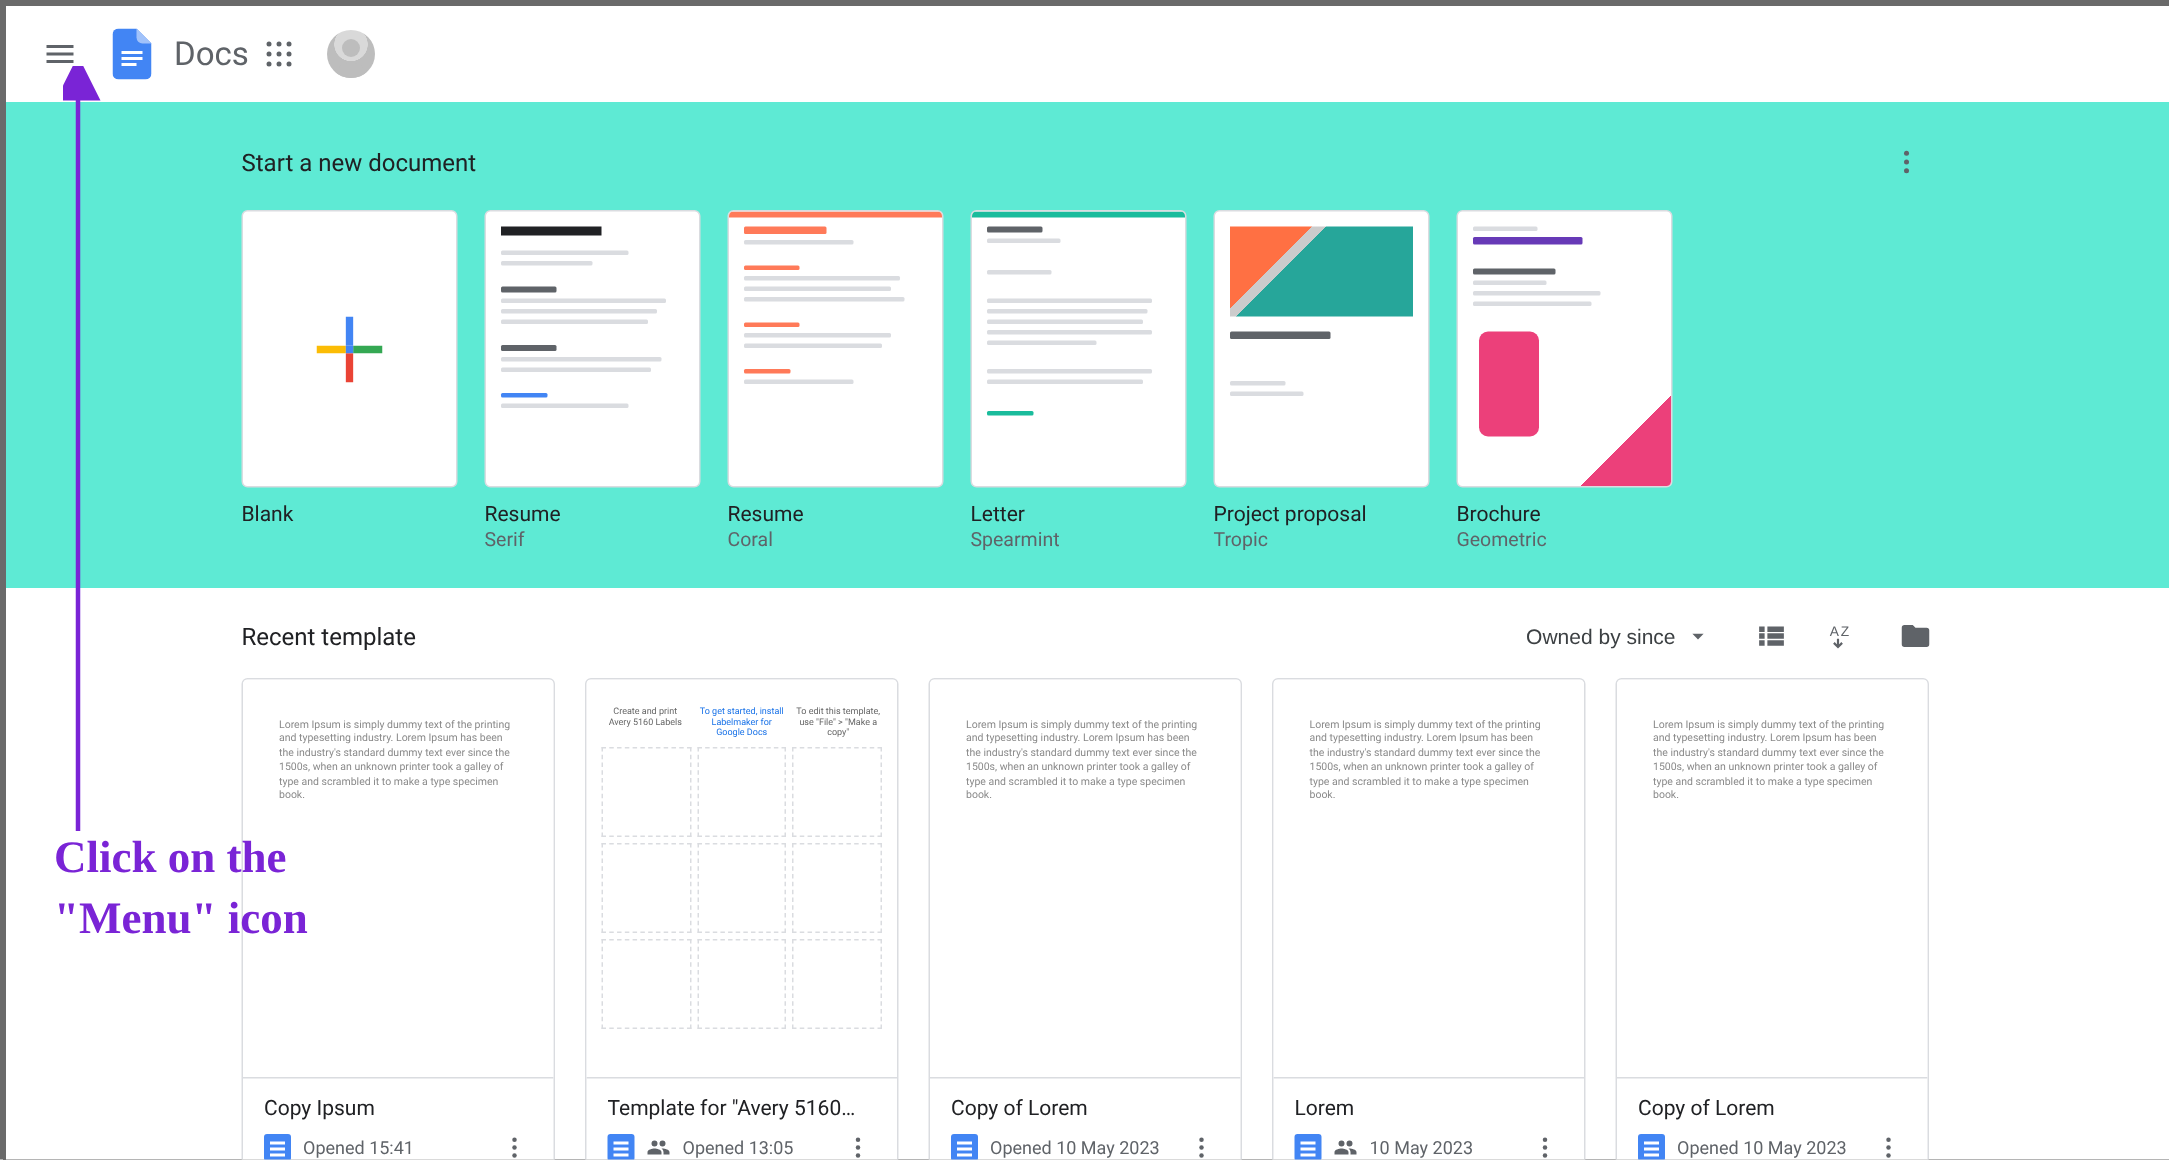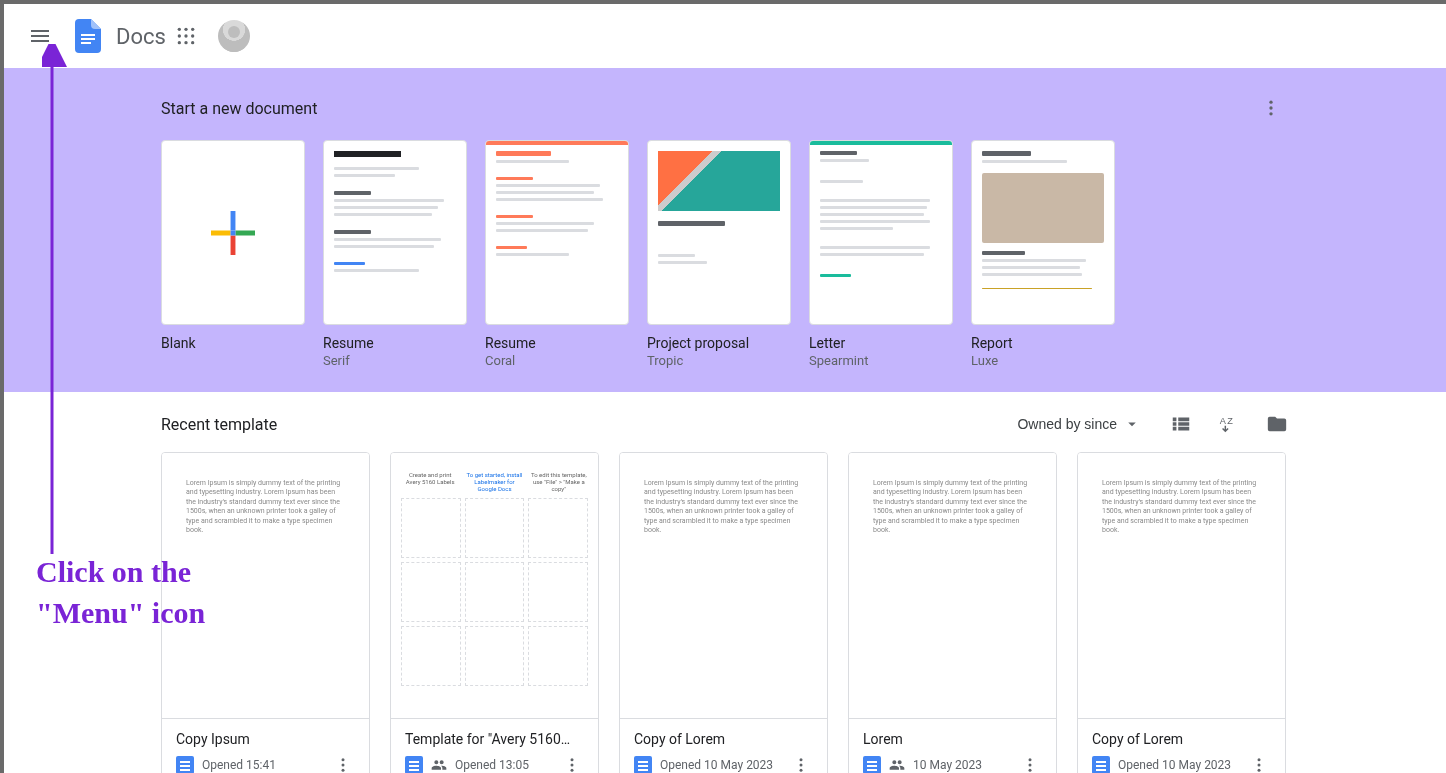--- a/index.html
+++ b/index.html
@@ -13,21 +13,21 @@
   .logo-icon svg { width: 26px; height: 34px; }
   .logo-text { font-size: 22px; color: #5f6368; }
   .search-wrap { flex: 1; display: flex; justify-content: center; }
   .searchbox { width: 720px; max-width: 720px; height: 46px; background: #f1f3f4; border-radius: 8px; display: flex; align-items: center; padding: 0 14px; }
   .searchbox svg { fill: #5f6368; }
   .searchbox input { border: none; background: transparent; font-size: 16px; margin-left: 14px; width: 100%; outline: none; color: #3c4043; }
   .hdr-right { display: flex; align-items: center; gap: 12px; padding-right: 10px; }
   .apps-btn { width: 40px; height: 40px; border:none; background:none; border-radius:50%; display:flex; align-items:center; justify-content:center; cursor:pointer;}
   .avatar { width: 32px; height: 32px; border-radius: 50%; background: radial-gradient(circle at 50% 30%, #d9d9d9 0 40%, #bdbdbd 41% 100%); overflow:hidden; cursor:pointer;}
   
-  .templates-region { background: #c4b5fd; padding: 16px 0 24px; }
+  .templates-region { background: #5eead4; padding: 16px 0 24px; }
   .templates-inner { width: 1128px; margin: 0 auto; }
   .templates-head { display:flex; align-items:center; justify-content:space-between; padding: 6px 0 14px; }
   .templates-title { font-size: 16px; color: #202124; }
   .templates-head-right { display:flex; align-items:center; gap:8px; }
   .gallery-btn { height: 36px; padding: 0 8px 0 14px; background: #dadce0; border:none; border-radius:4px; display:flex; align-items:center; gap:8px; font-size:14px; color:#3c4043; cursor:pointer;}
   .more-btn { width:36px; height:36px; border:none; background:none; border-radius:50%; display:flex; align-items:center; justify-content:center; cursor:pointer;}
   .template-row { display:flex; gap:18px; }
   .template-item { width: 144px; cursor:pointer;}
   .template-thumb { width:144px; height:185px; background:#fff; border:1px solid #dadce0; border-radius:4px; position:relative; overflow:hidden;}
   .template-name { font-size:14px; color:#202124; margin-top:10px; white-space:nowrap; overflow:hidden; text-overflow:ellipsis;}
@@ -200,34 +200,20 @@
               <div class="bar" style="background:#ff7a59;width:25%"></div>
               <div class="bar" style="width:60%"></div>
             </div>
           </div>
         <div class="template-name">Resume</div>
         <div class="template-sub">Coral</div>
       </div>
 
       <div class="template-item">
         <div class="template-thumb">
-            <div class="tropic-banner"></div>
-            <div class="mini" style="top:80px">
-              <div class="bar dark" style="width:55%;height:5px"></div>
-              <div style="height:20px"></div>
-              <div class="bar" style="width:30%"></div>
-              <div class="bar" style="width:40%"></div>
-            </div>
-          </div>
-        <div class="template-name">Project proposal</div>
-        <div class="template-sub">Tropic</div>
-      </div>
-
-      <div class="template-item">
-        <div class="template-thumb">
             <div class="spearmint-accent"></div>
             <div class="mini">
               <div class="bar dark" style="width:30%"></div>
               <div class="bar" style="width:40%"></div>
               <div style="height:10px"></div>
               <div class="bar" style="width:35%"></div>
               <div style="height:8px"></div>
               <div class="bar" style="width:90%"></div>
               <div class="bar" style="width:88%"></div>
               <div class="bar" style="width:85%"></div>
@@ -237,40 +223,52 @@
               <div class="bar" style="width:90%"></div>
               <div class="bar" style="width:85%"></div>
               <div style="height:10px"></div>
               <div class="bar" style="background:#1abc9c;width:25%"></div>
             </div>
           </div>
         <div class="template-name">Letter</div>
         <div class="template-sub">Spearmint</div>
       </div>
 
+      <div class="template-item">
+        <div class="template-thumb">
+            <div class="tropic-banner"></div>
+            <div class="mini" style="top:80px">
+              <div class="bar dark" style="width:55%;height:5px"></div>
+              <div style="height:20px"></div>
+              <div class="bar" style="width:30%"></div>
+              <div class="bar" style="width:40%"></div>
+            </div>
+          </div>
+        <div class="template-name">Project proposal</div>
+        <div class="template-sub">Tropic</div>
+      </div>
 
       <div class="template-item">
         <div class="template-thumb">
             <div class="mini">
-              <div class="bar dark" style="width:40%;height:5px"></div>
+              <div class="bar" style="width:35%"></div>
+              <div class="bar" style="background:#673ab7;width:60%;height:5px"></div>
+              <div style="height:8px"></div>
+              <div class="bar dark" style="width:45%"></div>
+              <div class="bar" style="width:40%"></div>
               <div class="bar" style="width:70%"></div>
+              <div class="bar" style="width:65%"></div>
             </div>
-            <div class="report-img"></div>
-            <div class="mini" style="top:110px">
-              <div class="bar dark" style="width:35%"></div>
-              <div class="bar" style="width:85%"></div>
-              <div class="bar" style="width:80%"></div>
-              <div class="bar" style="width:82%"></div>
-              <div style="height:4px"></div>
-              <div class="bar" style="background:#c9a227;width:90%;height:1px"></div>
-            </div>
-          </div>
-        <div class="template-name">Report</div>
-        <div class="template-sub">Luxe</div>
-      </div>
+            <div class="geo-phone"></div>
+            <div class="geo-triangle"></div>
+          </div>
+        <div class="template-name">Brochure</div>
+        <div class="template-sub">Geometric</div>
+      </div>
+
     </div>
   </div>
 </section>
 
 <section class="recent-region">
   <div class="recent-head">
     <div class="recent-title">Recent template</div>
     <div class="recent-tools">
       <button class="owner-dd">
         <span>Owned by since</span>

